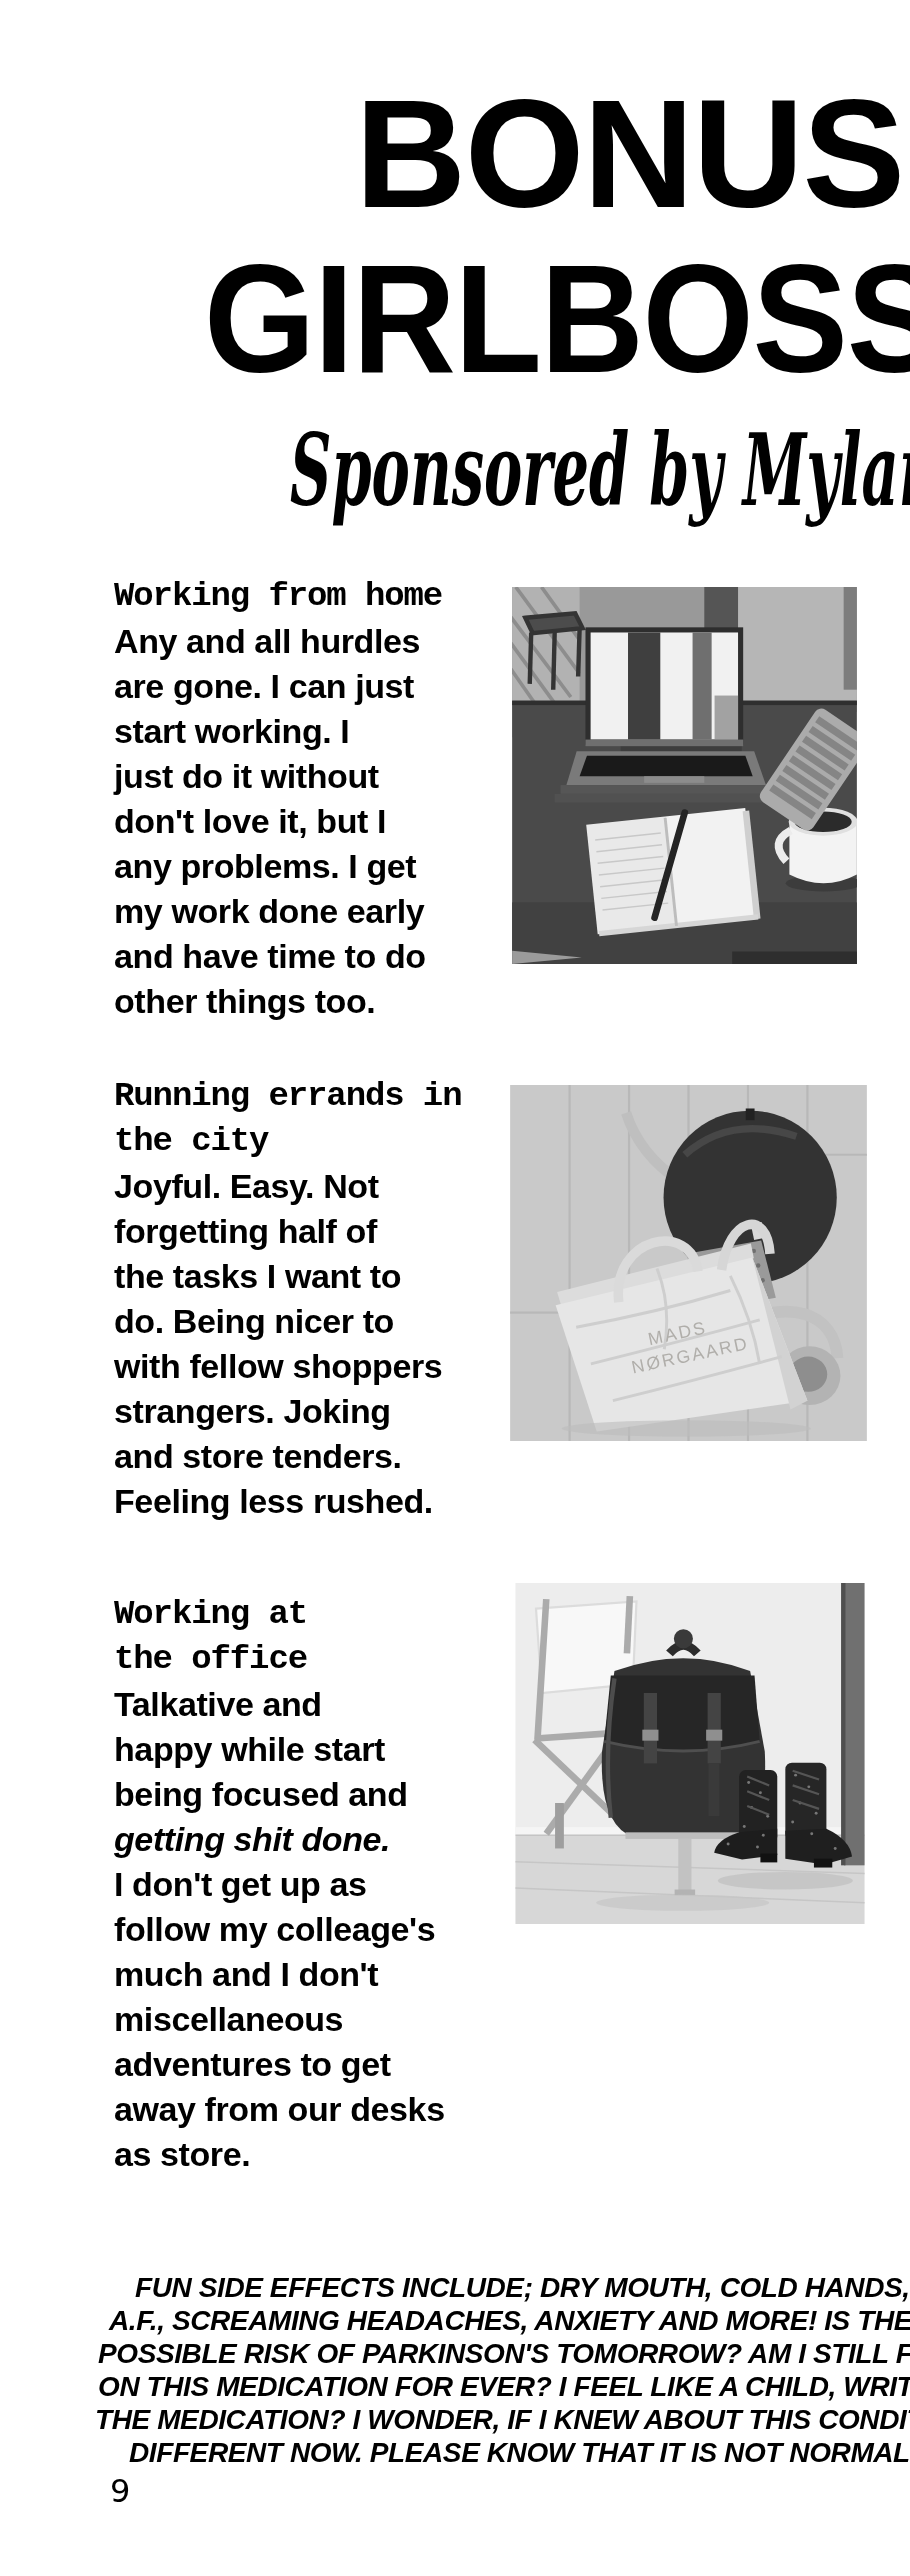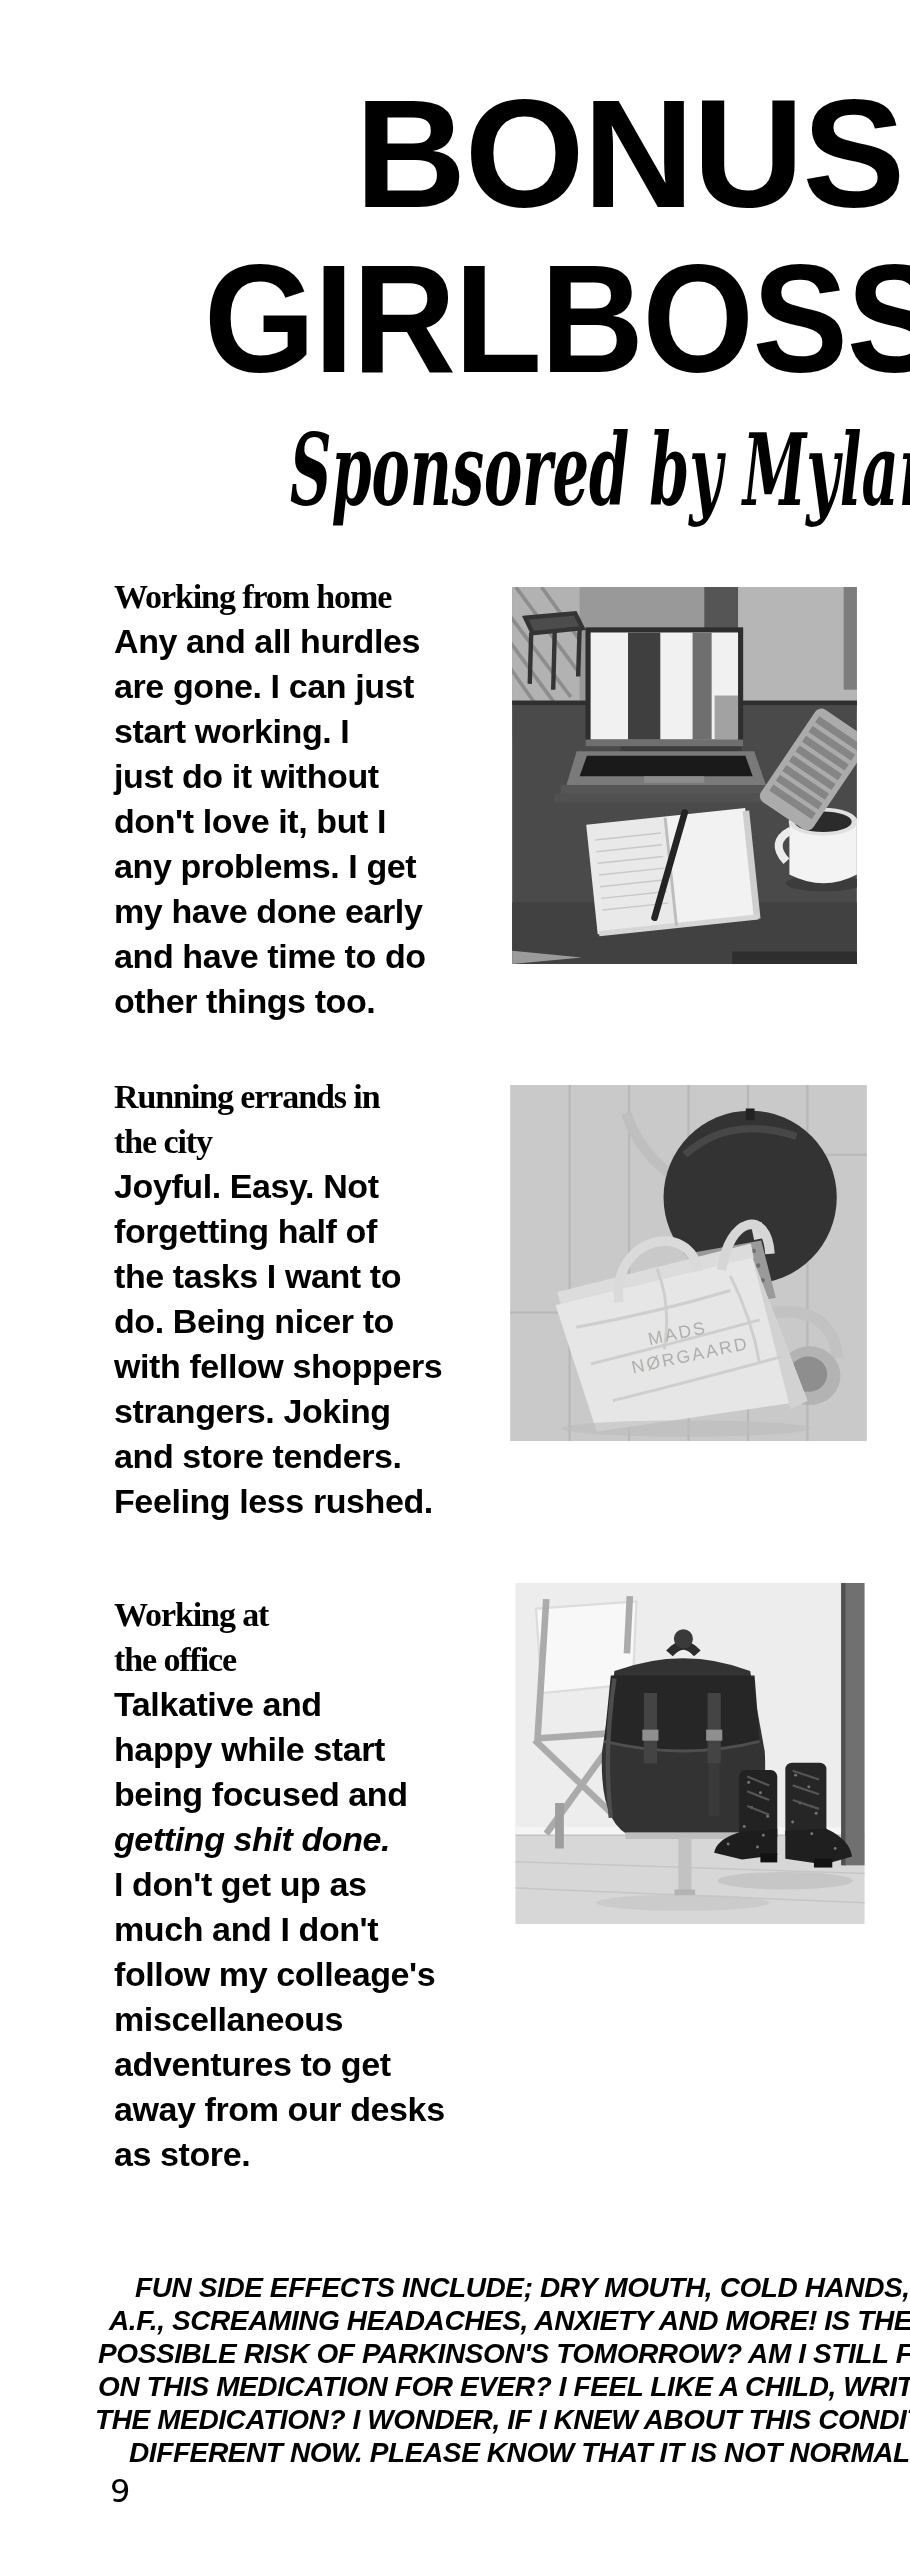--- a/index.html
+++ b/index.html
@@ -40,21 +40,21 @@
     width: 397px;
     font-size: 34px;
     line-height: 45px;
     font-weight: bold;
     letter-spacing: -0.4px;
   }
   #section-1 { top: 574px; }
   #section-2 { top: 1074px; }
   #section-3 { top: 1572px; margin-top: 20px; }
   .heading-line {
-    font-family: Liberation Serif, serif;
+    font-family: Liberation Mono, monospace;
     letter-spacing: -1.1px;
   }
   .body-line { white-space: nowrap; }
   .italic { font-style: italic; }
   .photo { position: absolute; }
   .photo svg { display: block; }
   #photo-1 { left: 512px; top: 587px; }
   #photo-2 { left: 510px; top: 1085px; }
   #photo-3 { left: 515px; top: 1583px; }
   .fine-line {
@@ -95,21 +95,21 @@
 <div class="subtitle">Sponsored by Mylan's A</div>
 
 <div id="section-1" class="section">
   <div class="heading-line">Working from home</div>
   <div class="body-line">Any and all hurdles</div>
   <div class="body-line">are gone. I can just</div>
   <div class="body-line">start working. I</div>
   <div class="body-line">just do it without</div>
   <div class="body-line">don't love it, but I</div>
   <div class="body-line">any problems. I get</div>
-  <div class="body-line">my have done early</div>
+  <div class="body-line">my work done early</div>
   <div class="body-line">and have time to do</div>
   <div class="body-line">other things too.</div>
 </div>
 
 <div id="photo-1" class="photo">
   <svg width="345" height="377" viewBox="0 0 470 514" xmlns="http://www.w3.org/2000/svg">
     <title>Black-and-white photo of an open laptop on a dark desk with an open notebook and pen, a white enamel mug of coffee and a wireless keyboard</title>
 
     <rect x="0" y="0" width="470" height="170" fill="#999999"></rect>
     <rect x="290" y="0" width="180" height="170" fill="#b6b6b6"></rect>
@@ -281,22 +281,22 @@
 </div>
 
 <div id="section-3" class="section">
   <div class="heading-line">Working at</div>
   <div class="heading-line">the office</div>
   <div class="body-line">Talkative and</div>
   <div class="body-line">happy while start</div>
   <div class="body-line">being focused and</div>
   <div class="body-line italic">getting shit done.</div>
   <div class="body-line">I don't get up as</div>
+  <div class="body-line">follow my colleage's</div>
   <div class="body-line">much and I don't</div>
-  <div class="body-line">follow my colleage's</div>
   <div class="body-line">miscellaneous</div>
   <div class="body-line">adventures to get</div>
   <div class="body-line">away from our desks</div>
   <div class="body-line">as store.</div>
 </div>
 
 <div id="photo-3" class="photo">
   <svg width="350" height="341" viewBox="0 0 476 465" xmlns="http://www.w3.org/2000/svg">
     <title>Black-and-white photo of a dark leather backpack on a folding chair and a pair of black ankle boots on a wooden floor</title>
 

